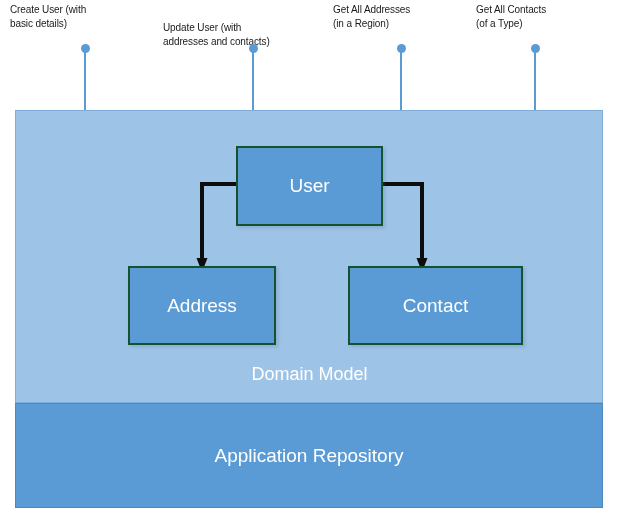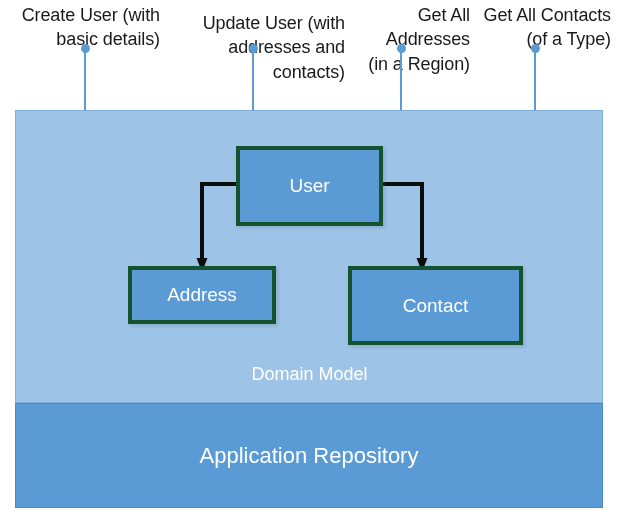--- a/index.html
+++ b/index.html
@@ -18,22 +18,22 @@
   #diagram {
     position: absolute;
     left: 0; top: 0;
     width: 619px;
     height: 523px;
   }
 
   
   .callout-label {
     position: absolute;
-    text-align: right;
-    font-size: 18px;
+    text-align: left;
+    font-size: 10px;
     line-height: 1.35;
     color: #1a1a1a;
     font-family: "Liberation Sans", sans-serif;
     white-space: pre-line;
     letter-spacing: -0.1px;
   }
   .callout-line {
     position: absolute;
     width: 2px;
     background: #5B9BD5;
@@ -76,42 +76,42 @@
     left: 0;
     right: 0;
     top: 364px;
     text-align: center;
     color: #ffffff;
     font-size: 18px;
     font-family: "Liberation Sans", sans-serif;
   }
   .repo-line {
     color: #ffffff;
-    font-size: 22px;
+    font-size: 19px;
     line-height: 1.45;
     text-align: center;
     font-family: "Liberation Sans", sans-serif;
   }
 
   
   .entity-box {
     position: absolute;
     background: #5B9BD5;
-    border: 4px solid #14532d;
+    border: 2px solid #14532d;
     box-sizing: border-box;
     display: flex;
     align-items: center;
     justify-content: center;
     color: #ffffff;
     font-size: 19px;
     font-family: "Liberation Sans", sans-serif;
     box-shadow: 2px 2px 3px rgba(80,110,140,0.25);
   }
   #box-user    { left: 236px; top: 146px; width: 147px; height: 80px; }
-  #box-address { left: 128px; top: 266px; width: 148px; height: 58px; }
+  #box-address { left: 128px; top: 266px; width: 148px; height: 79px; }
   #box-contact { left: 348px; top: 266px; width: 175px; height: 79px; }
 
   
   #connectors {
     position: absolute;
     left: 0; top: 0;
     width: 619px;
     height: 523px;
     pointer-events: none;
   }
@@ -119,21 +119,21 @@
 </head>
 <body>
 
 <div id="diagram">
 
   <div class="callout-label" style="left:10px; top:3px; width:150px;">Create User (with
 basic details)</div>
   <div class="callout-dot" style="left:81px; top:44px;"></div>
   <div class="callout-line" style="left:84px; top:48px; height:63px;"></div>
 
-  <div class="callout-label" style="left:163px; top:11px; width:182px;">Update User (with
+  <div class="callout-label" style="left:163px; top:21px; width:182px;">Update User (with
 addresses and contacts)</div>
   <div class="callout-dot" style="left:249px; top:44px;"></div>
   <div class="callout-line" style="left:252px; top:48px; height:63px;"></div>
 
   <div class="callout-label" style="left:333px; top:3px; width:137px;">Get All Addresses
 (in a Region)</div>
   <div class="callout-dot" style="left:397px; top:44px;"></div>
   <div class="callout-line" style="left:400px; top:48px; height:63px;"></div>
 
   <div class="callout-label" style="left:476px; top:3px; width:135px;">Get All Contacts

